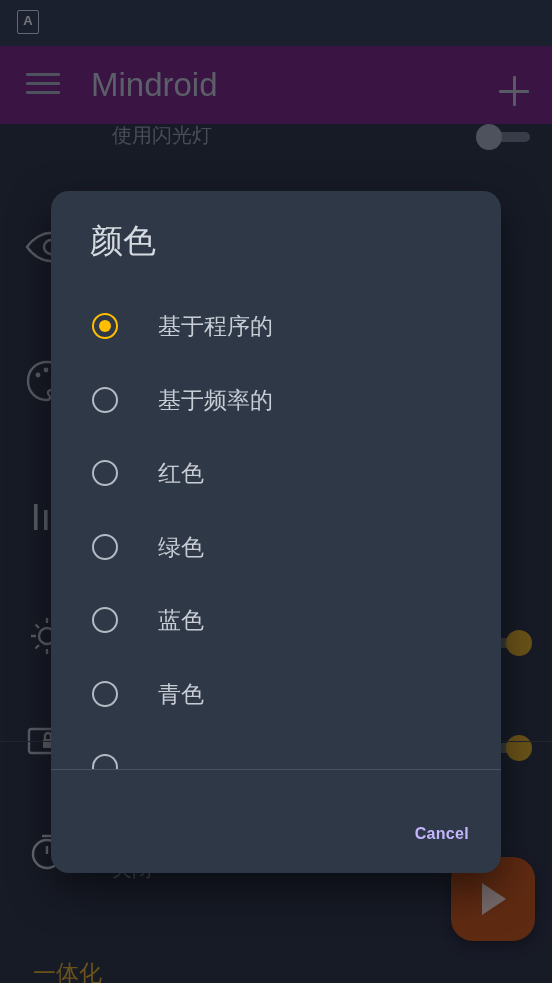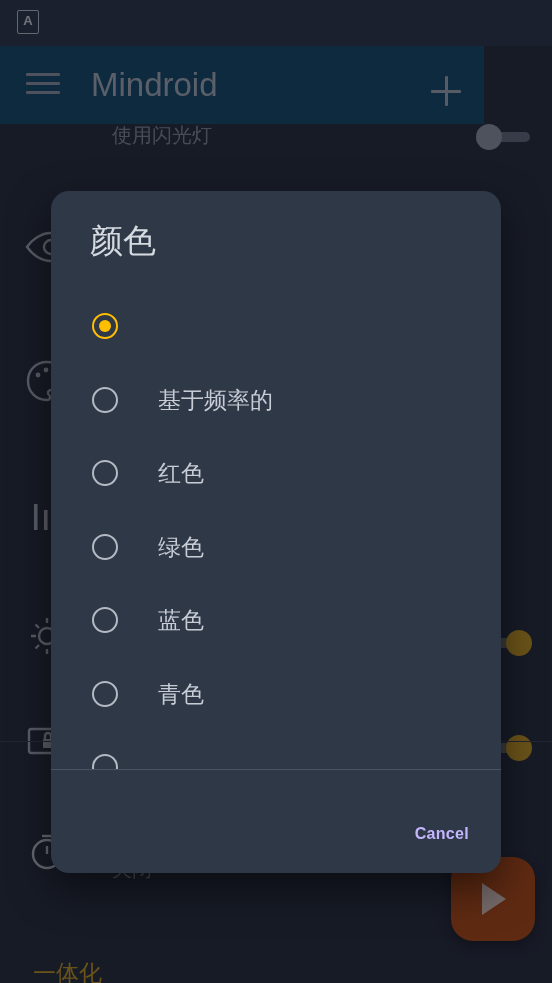--- a/index.html
+++ b/index.html
@@ -28,21 +28,21 @@
   }
   .ic-wifi{width:25px;height:18px;position:relative;}
   .ic-wifi svg{display:block;}
   .ic-sim{width:17px;height:22px;position:relative;}
   .ic-batt{width:15px;height:22px;position:relative;}
   .sb-time{
     color:#ffffff;font-size:21px;line-height:22px;letter-spacing:.2px;
     font-family:"Liberation Sans",sans-serif;
   }
 
-  .toolbar{position:absolute;left:0;top:46px;width:484px;height:78px;background:#0c4a6e;}
+  .toolbar{position:absolute;left:0;top:46px;width:552px;height:78px;background:#701a75;}
   .tb-menu{position:absolute;left:26px;top:24px;width:34px;height:28px;cursor:pointer;}
   .tb-menu i{position:absolute;left:0;width:34px;height:3px;background:#9aa2ae;border-radius:1px;}
   .tb-menu i:nth-child(1){top:3px;}
   .tb-menu i:nth-child(2){top:12px;}
   .tb-menu i:nth-child(3){top:21px;}
   .tb-title{
     position:absolute;left:91px;top:19px;color:#b9bfc9;
     font-size:33px;line-height:40px;font-weight:400;white-space:nowrap;
   }
   .tb-plus{position:absolute;right:23px;top:30px;width:30px;height:30px;cursor:pointer;}
@@ -242,20 +242,21 @@
   <div id="dlg-title-wrap">
     <div class="t">颜色</div>
   </div>
 
   <div id="options-scroll">
 
     <div class="opt selected" style="top:0px">
       <div class="radio">
           <div class="dot"></div>
         </div>
+      <div class="opt-label">基于程序的</div>
     </div>
 
     <div class="opt" style="top:73.5px">
       <div class="radio"></div>
       <div class="opt-label">基于频率的</div>
     </div>
 
     <div class="opt" style="top:147px">
       <div class="radio"></div>
       <div class="opt-label">红色</div>

